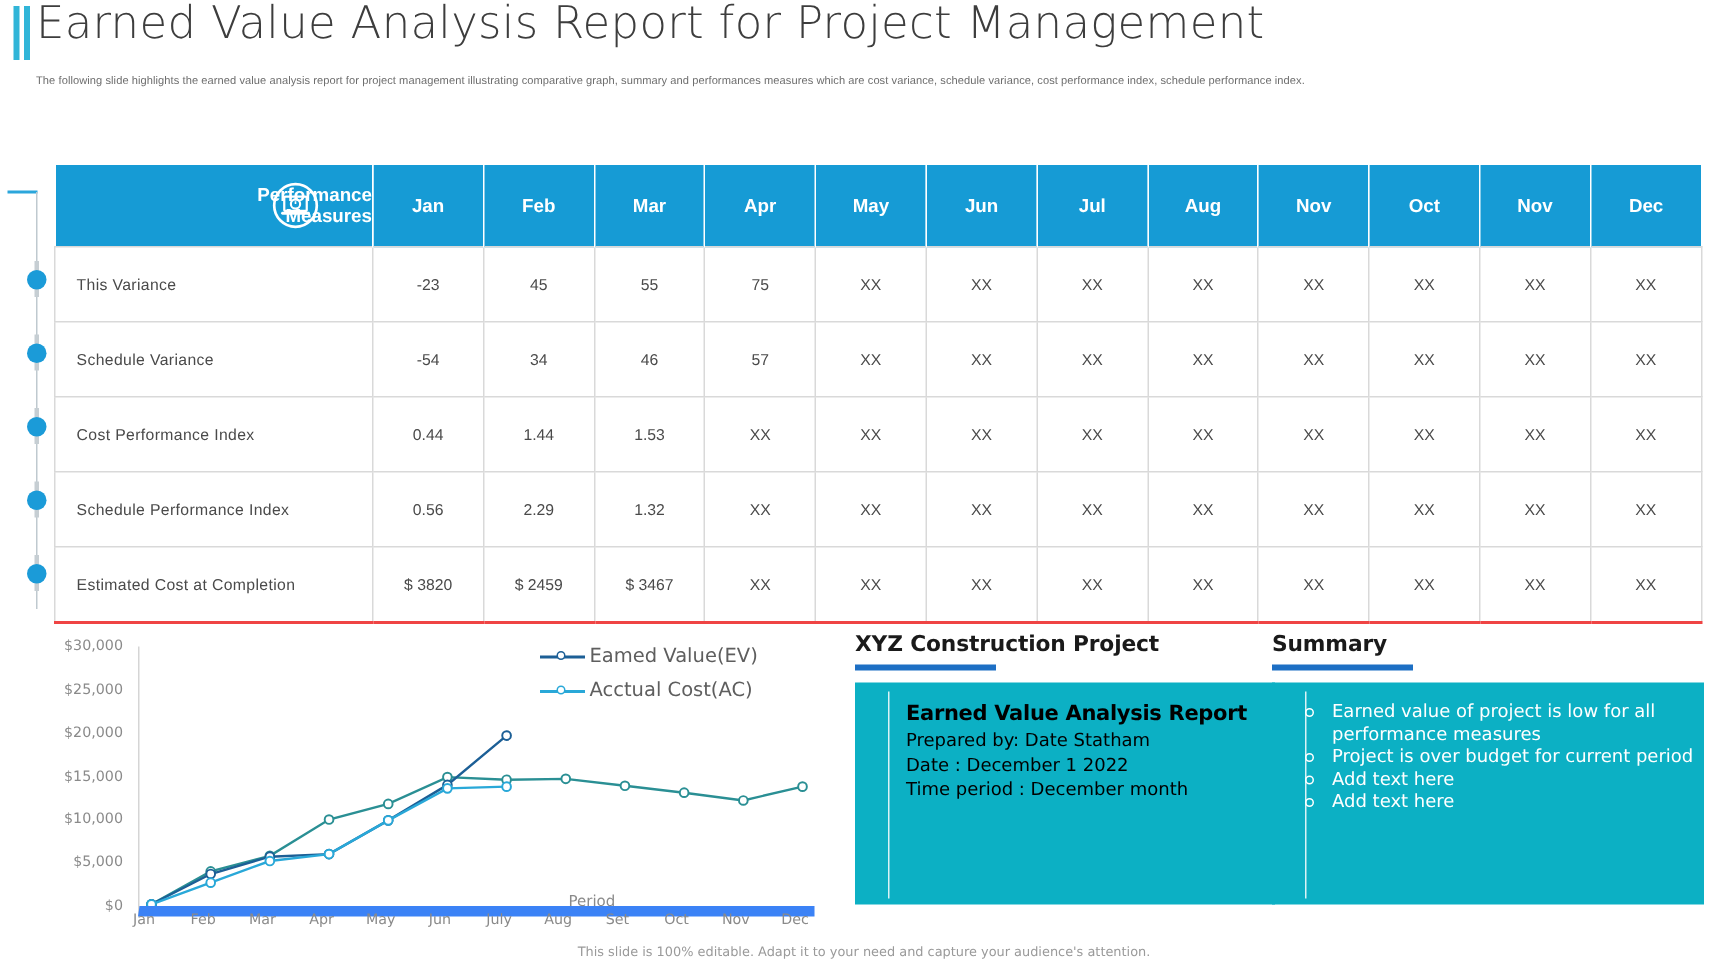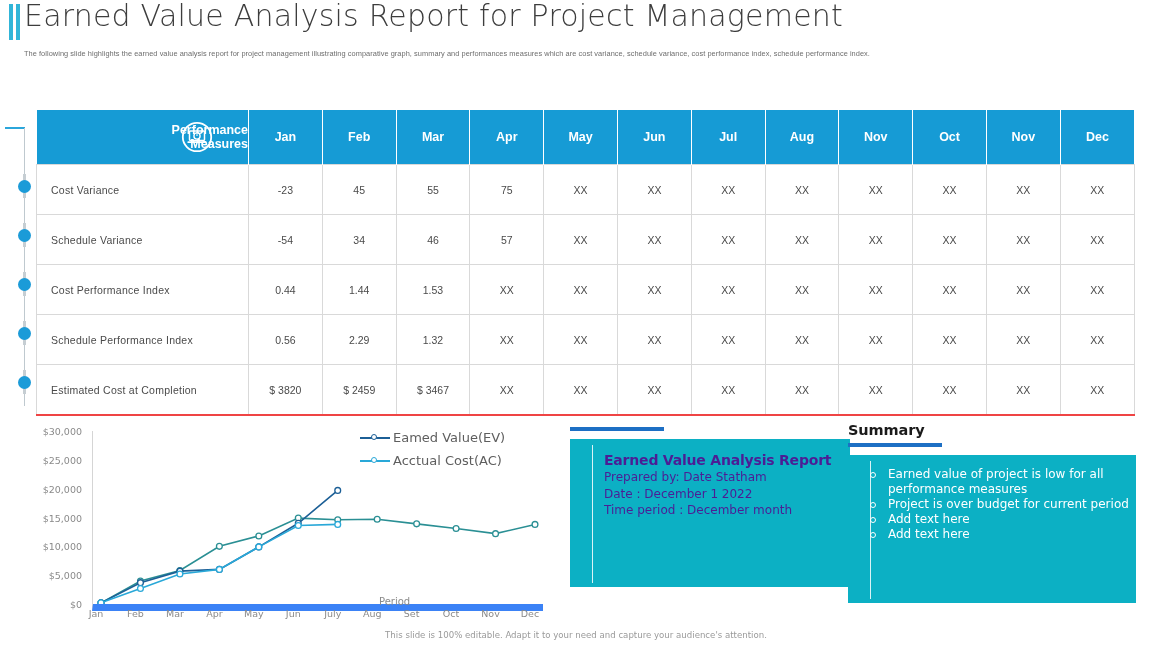--- a/index.html
+++ b/index.html
@@ -287,21 +287,21 @@
     top: 6px;
     width: 1px;
     height: 138px;
     background: rgba(255,255,255,0.85);
   }
   .panel-body {
     position: absolute;
     left: 34px;
     top: 13px;
     right: 6px;
-    color: #4c1d95;
+    color: #000000;
     font-size: 12px;
     line-height: 16.5px;
     font-family: "DejaVu Sans", sans-serif;
   }
   .panel-body .hd {
     font-weight: bold;
     font-size: 14px;
     letter-spacing: -0.2px;
     margin-bottom: 1px;
     white-space: nowrap;
@@ -397,21 +397,21 @@
       <th>Jul</th>
       <th>Aug</th>
       <th>Nov</th>
       <th>Oct</th>
       <th>Nov</th>
       <th>Dec</th>
     </tr>
   </thead>
   <tbody id="table-body">
       <tr>
-        <td class="rowlabel">Cost Variance</td>
+        <td class="rowlabel">This Variance</td>
         <td>-23</td>
         <td>45</td>
         <td>55</td>
         <td>75</td>
         <td>XX</td>
         <td>XX</td>
         <td>XX</td>
         <td>XX</td>
         <td>XX</td>
         <td>XX</td>
@@ -551,20 +551,21 @@
         <span class="legend-mark">
           <span class="lm-line" style="background: rgb(41, 168, 216);"></span>
           <span class="lm-dot" style="border-color: rgb(41, 168, 216);"></span>
         </span>
         <span>Acctual Cost(AC)</span>
       </div>
     </div>
 </div>
 
 <div id="panel-left-wrap">
+  <div class="panel-title">XYZ Construction Project</div>
   <div class="panel-underline"></div>
   <div class="panel-box">
     <div class="vrule"></div>
     <div class="panel-body">
       <div class="hd">Earned Value Analysis Report</div>
       <div>Prepared by: Date Statham</div>
       <div>Date : December 1 2022</div>
       <div>Time period : December month</div>
     </div>
   </div>

